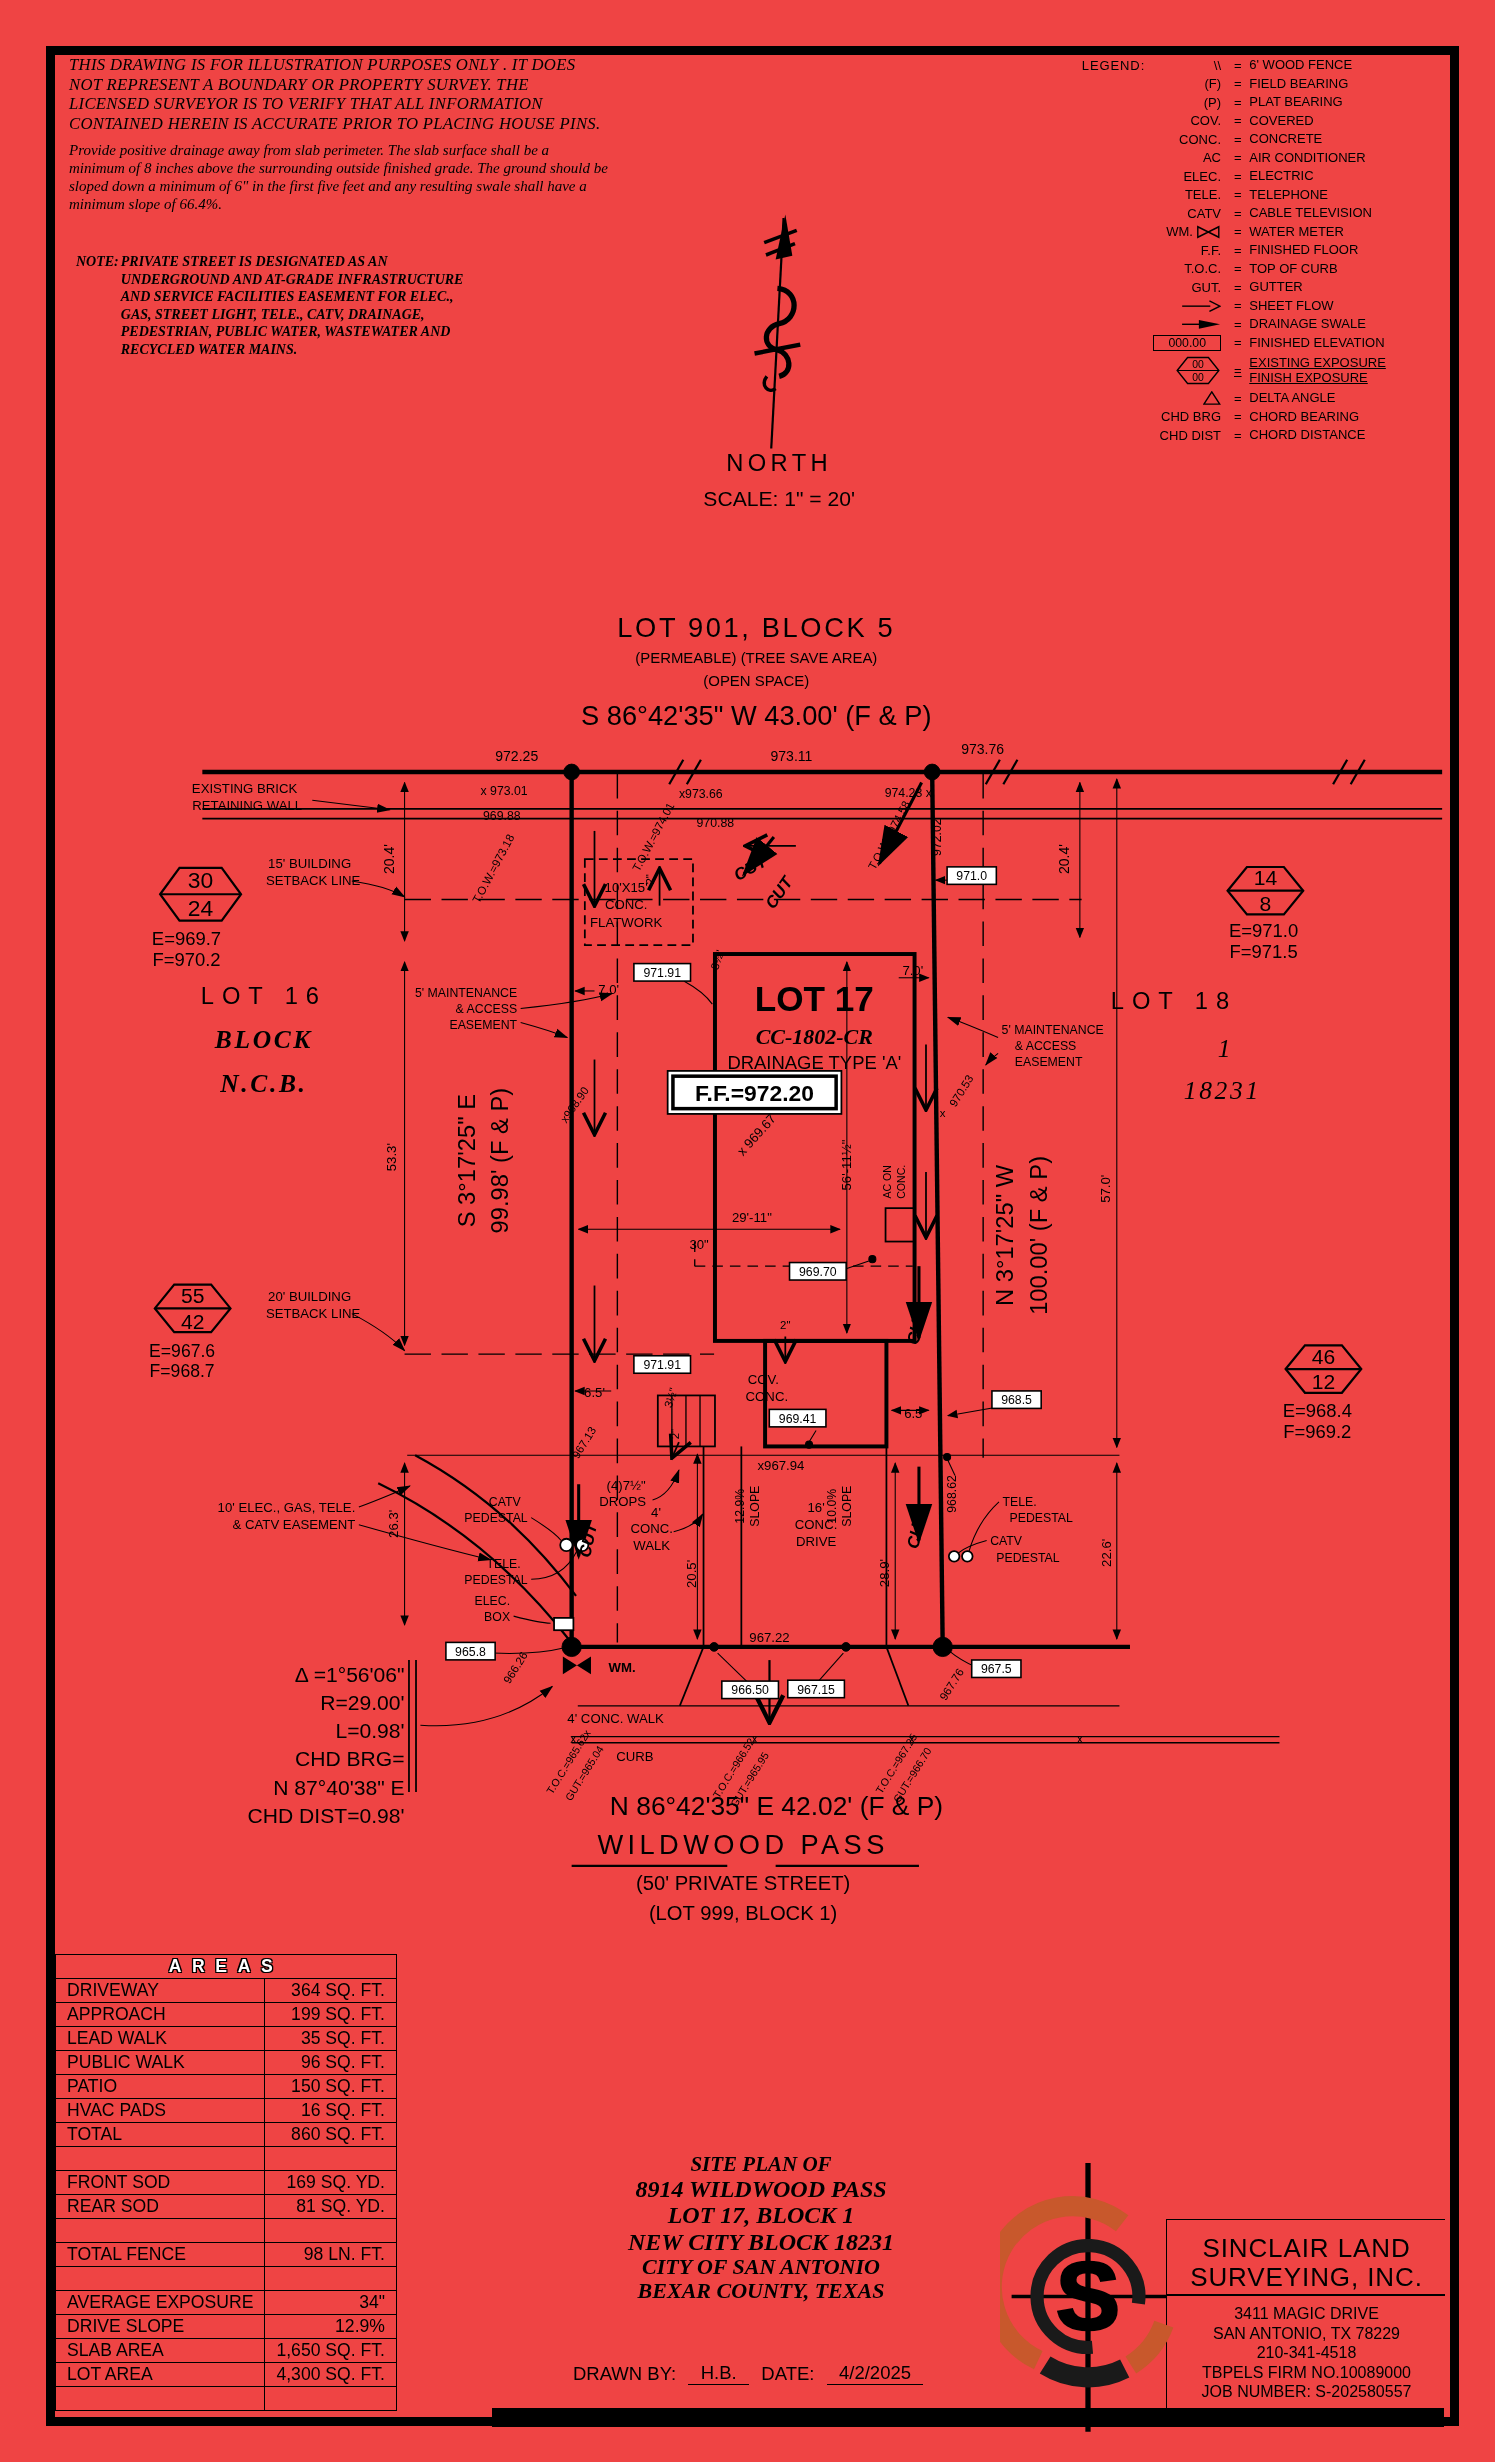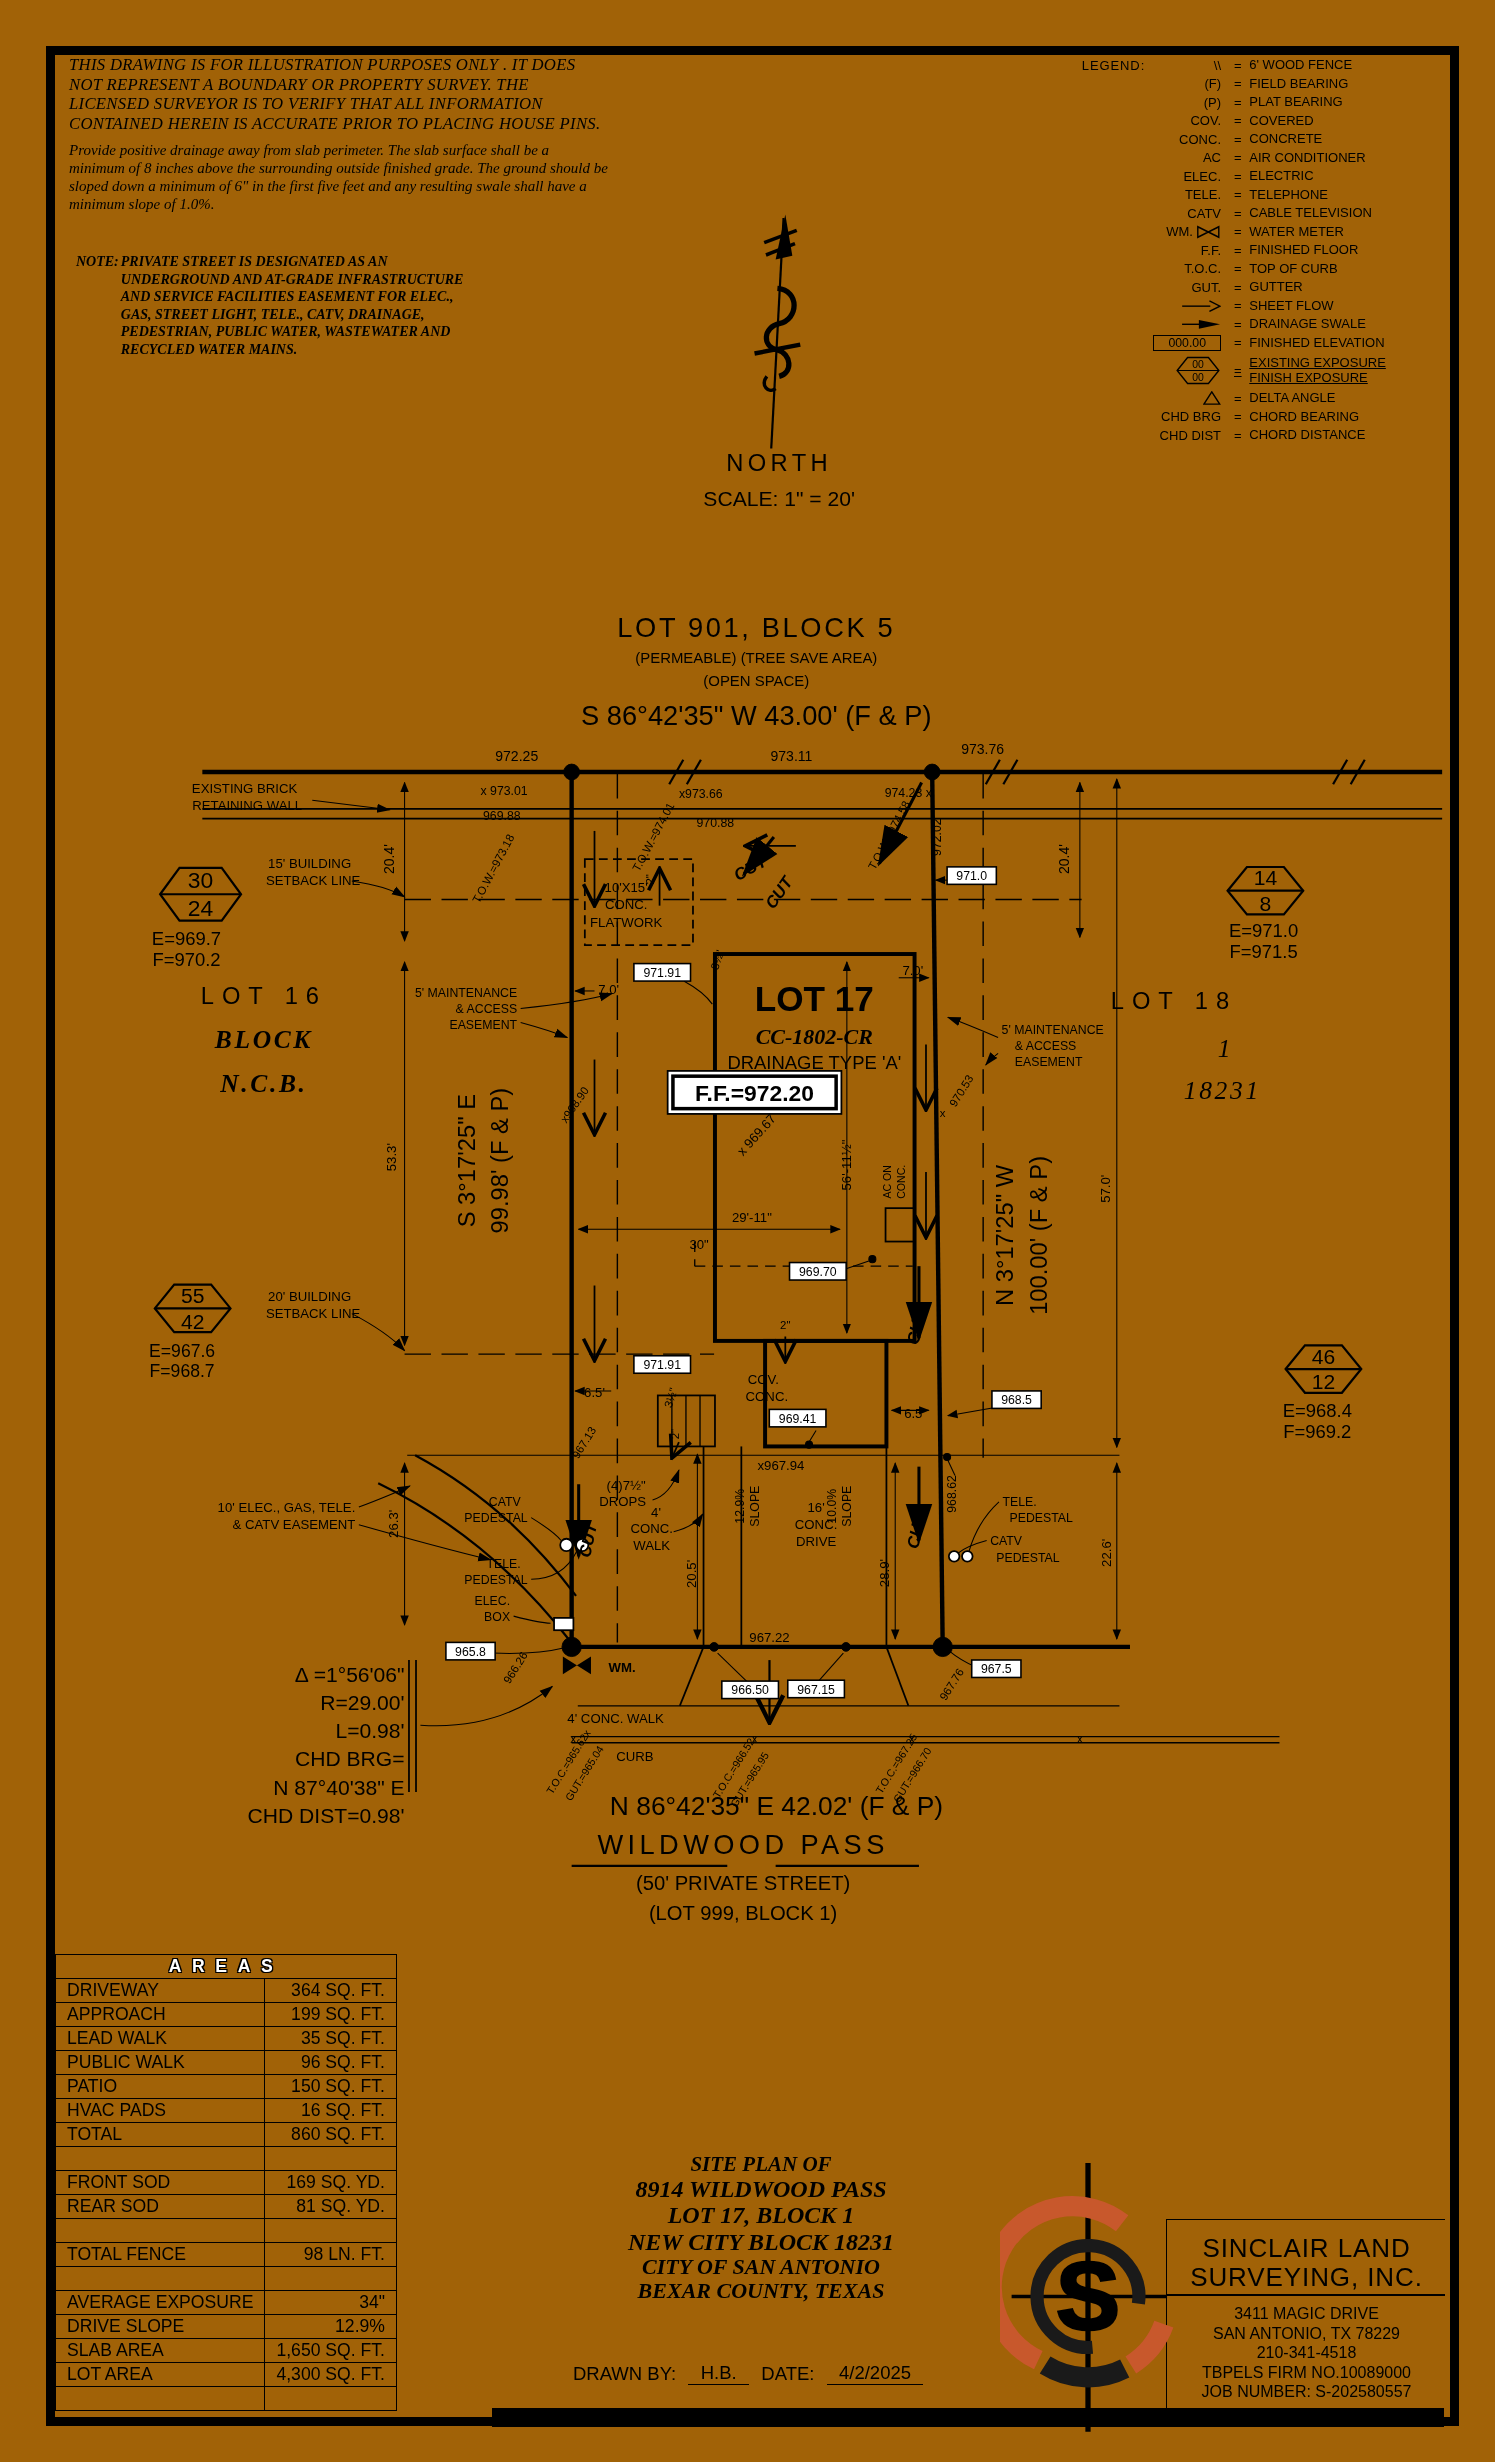--- a/index.html
+++ b/index.html
@@ -1,16 +1,16 @@
 <!DOCTYPE html>
 <html style="font-size:14px"><head>
 <meta charset="utf-8">
 <style>
   html,body{margin:0;padding:0;background:#fff;}
-  #page{position:relative;width:1495px;height:2462px;background:#a16207;overflow:hidden;
+  #page{position:relative;width:1495px;height:2462px;background:#ef4444;overflow:hidden;
         font-family:"Liberation Sans",sans-serif;color:#000;}
   #border{position:absolute;left:46px;top:46px;width:1395px;height:2362px;border:9.7px solid #000;}
   .abs{position:absolute;}
   
   #disclaimer1{left:69px;top:55px;width:607px;font-family:"Liberation Serif",serif;
      font-style:italic;font-size:16.7px;line-height:1.18;letter-spacing:0.3px;}
   #disclaimer2{left:69px;top:141px;width:616px;font-family:"Liberation Serif",serif;
      font-style:italic;font-size:15px;line-height:1.2;}
   #noteblock{left:76px;top:253px;width:492px;font-family:"Liberation Serif",serif;
      font-style:italic;font-weight:bold;font-size:14px;line-height:1.25;display:flex;gap:2px;}
@@ -64,21 +64,21 @@
   <div id="disclaimer1" class="abs">
     <div>THIS DRAWING IS FOR ILLUSTRATION PURPOSES ONLY . IT DOES</div>
     <div>NOT REPRESENT A BOUNDARY OR PROPERTY SURVEY. THE</div>
     <div>LICENSED SURVEYOR IS TO VERIFY THAT ALL INFORMATION</div>
     <div>CONTAINED HEREIN IS ACCURATE PRIOR TO PLACING HOUSE PINS.</div>
   </div>
   <div id="disclaimer2" class="abs">
     <div>Provide positive drainage away from slab perimeter. The slab surface shall be a</div>
     <div>minimum of 8 inches above the surrounding outside finished grade. The ground should be</div>
     <div>sloped down a minimum of 6" in the first five feet and any resulting swale shall have a</div>
-    <div>minimum slope of 1.0%.</div>
+    <div>minimum slope of 66.4%.</div>
   </div>
   <div id="noteblock" class="abs">
     <div>NOTE:</div>
     <div class="nlines" id="note-lines">PRIVATE STREET IS DESIGNATED AS AN
 UNDERGROUND AND AT-GRADE INFRASTRUCTURE
 AND SERVICE FACILITIES EASEMENT FOR ELEC.,
 GAS, STREET LIGHT, TELE., CATV, DRAINAGE,
 PEDESTRIAN, PUBLIC WATER, WASTEWATER AND
 RECYCLED WATER MAINS.</div>
   </div>

